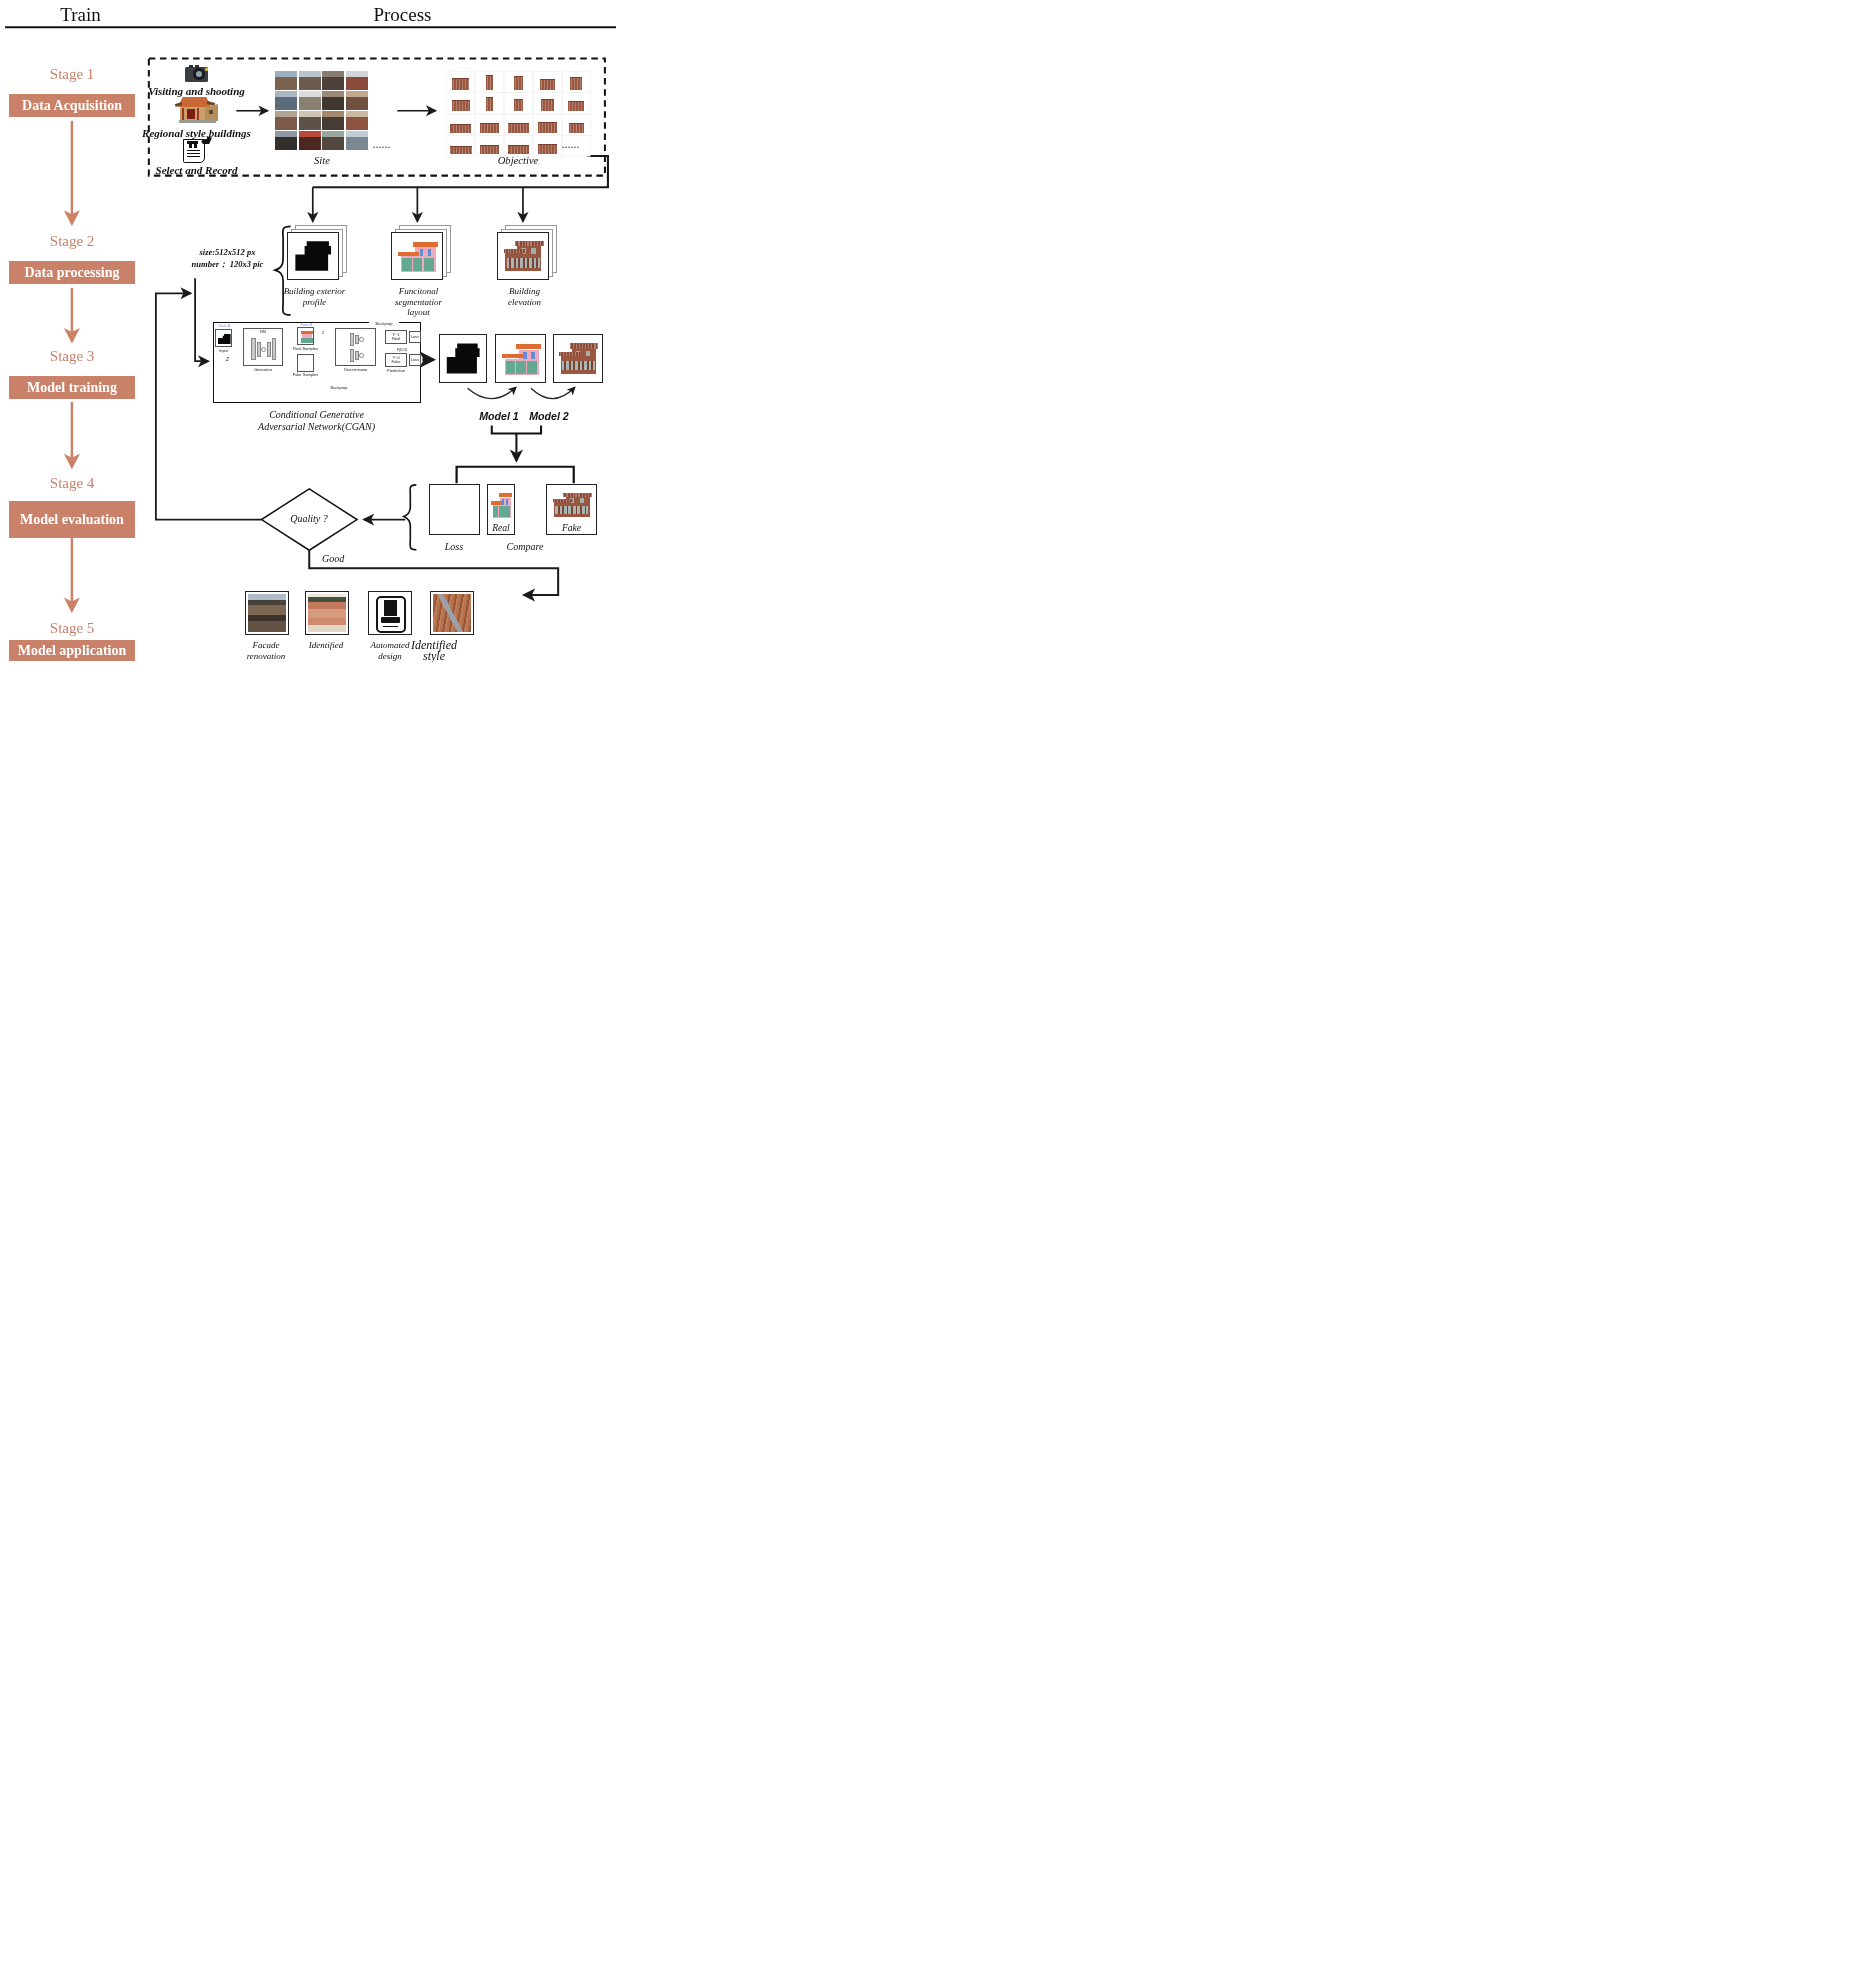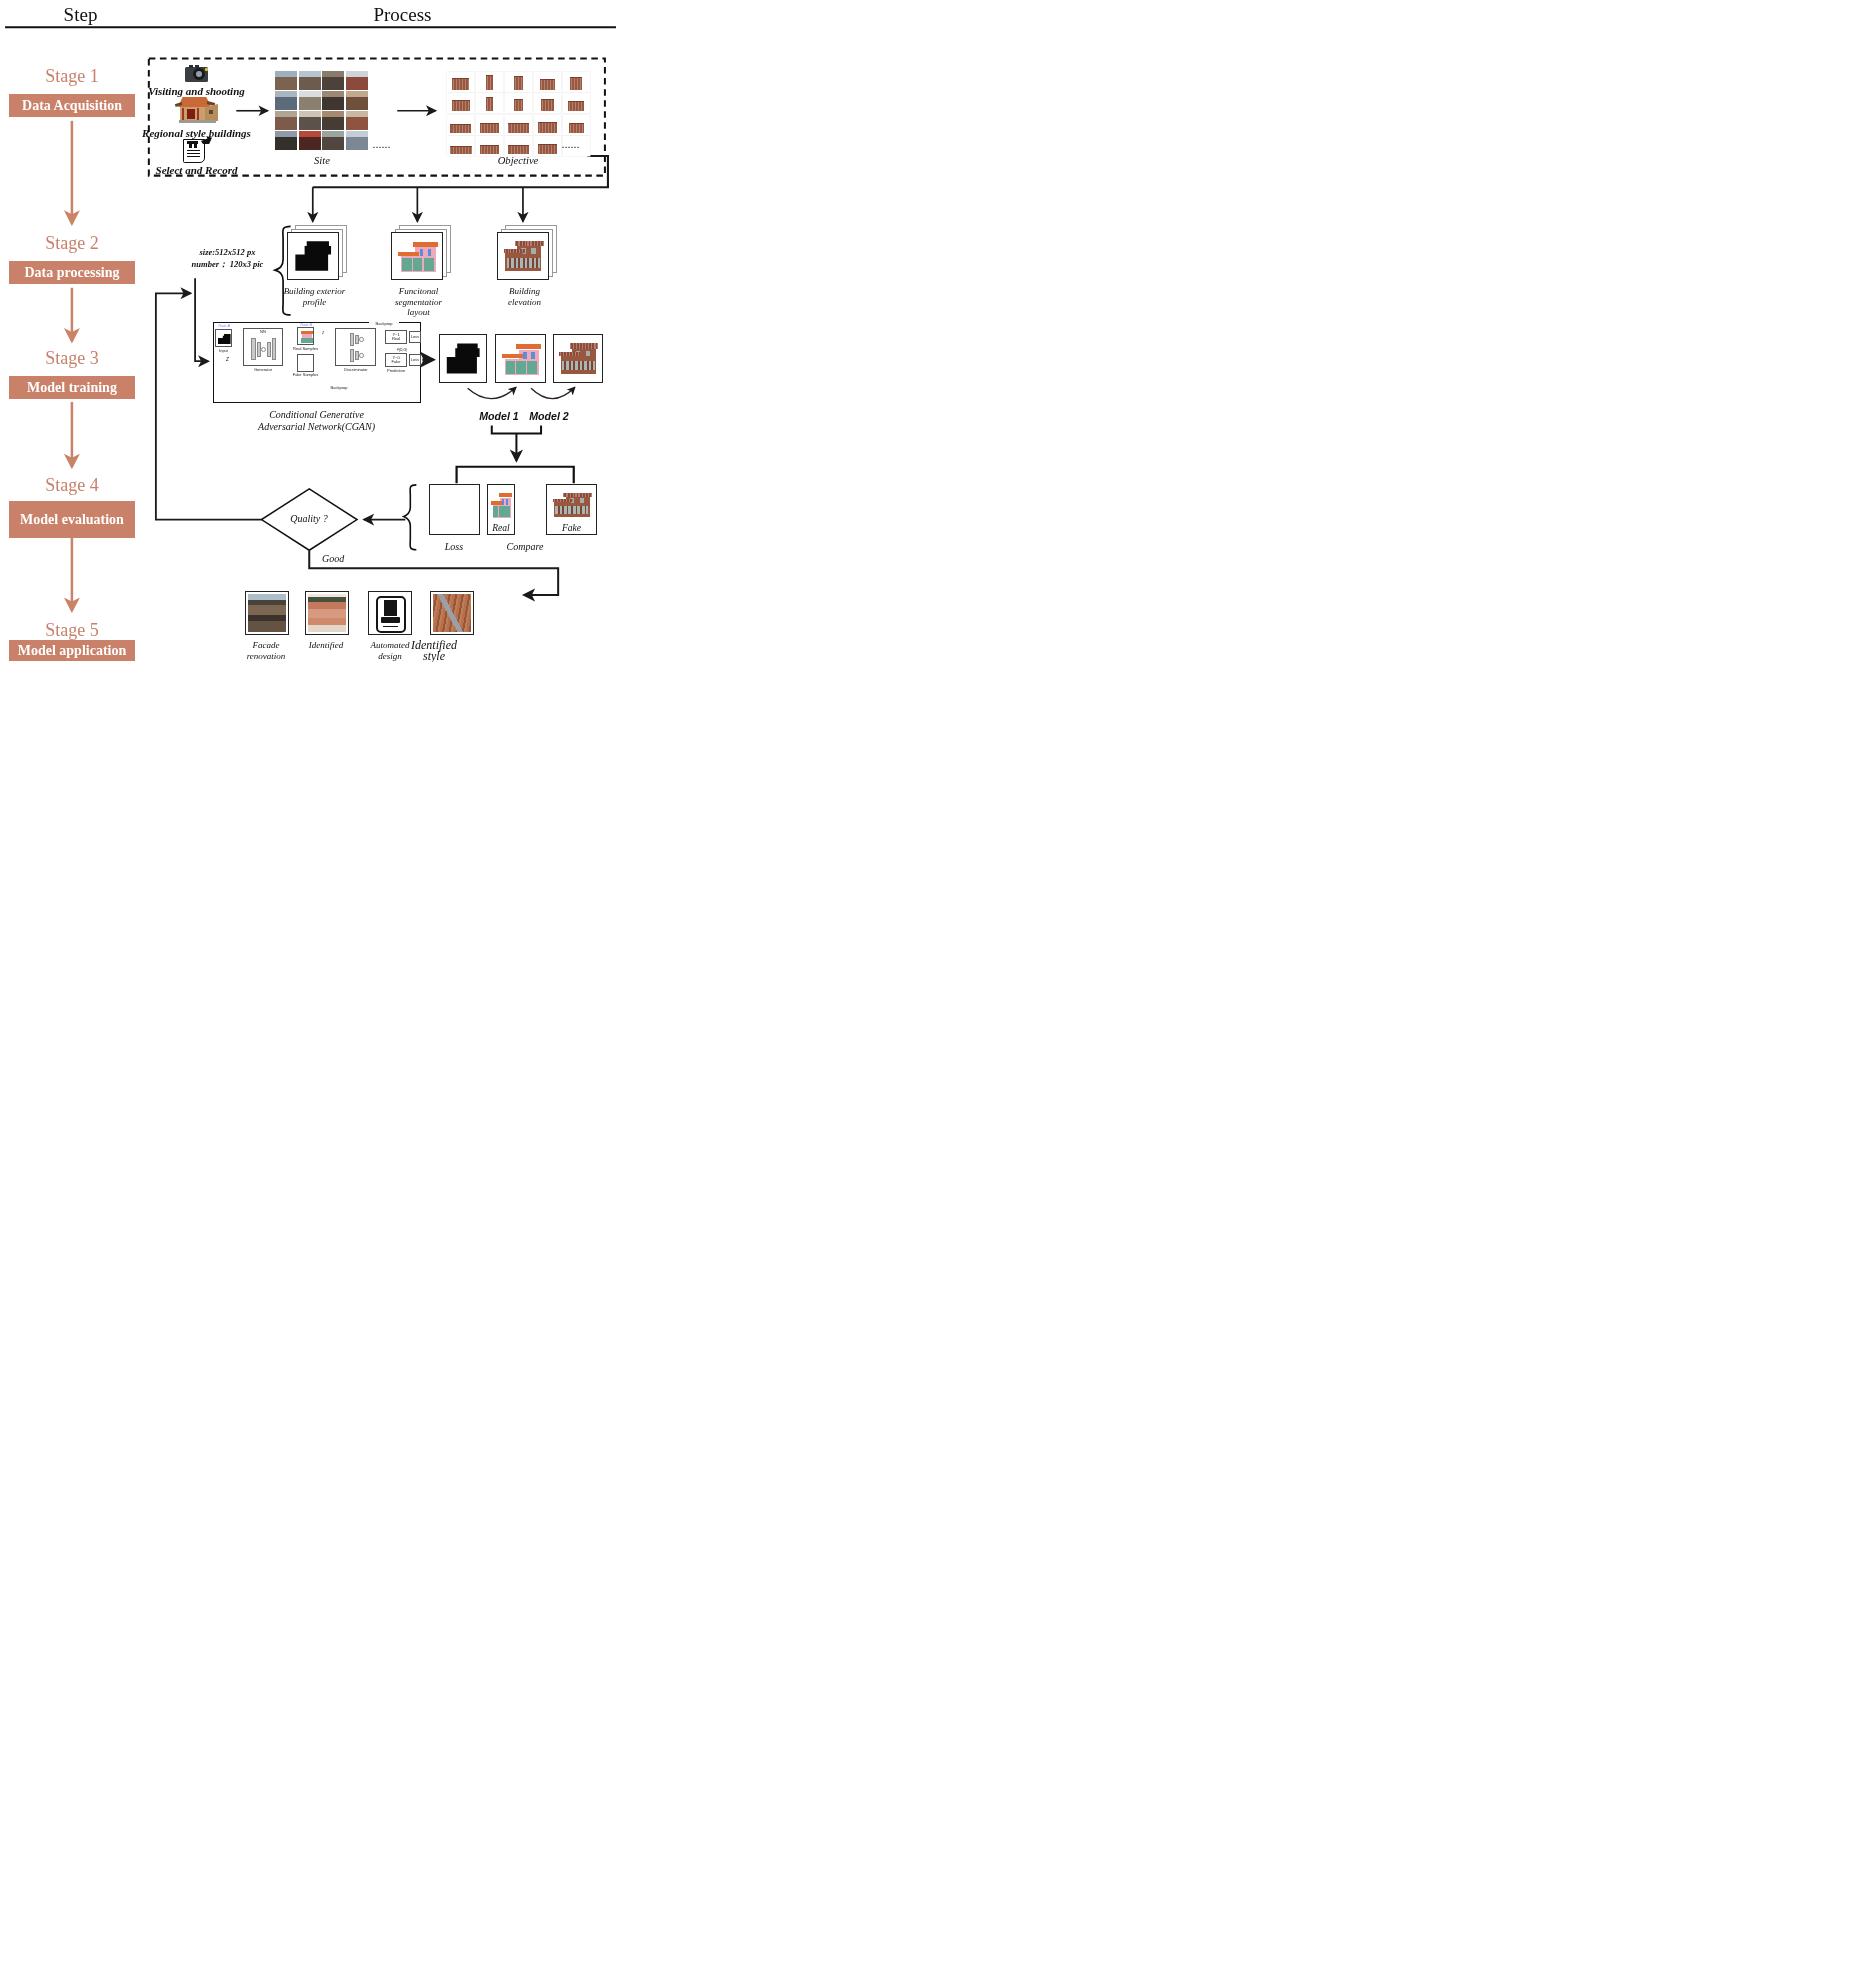--- a/index.html
+++ b/index.html
@@ -4,21 +4,21 @@
 <style>
   html,body{margin:0;padding:0;background:#fff;}
   #canvas{position:relative;width:620px;height:662px;background:#fff;
           font-family:"Liberation Serif",serif;overflow:hidden;}
   .abs{position:absolute;}
   .preline{white-space:pre-line;}
   .ctr{text-align:center;}
   
   .h-title{font-size:19px;color:#111;}
   
-  .stage-label{font-size:18px;color:#c8806b;}
+  .stage-label{font-size:15px;color:#c8806b;}
   .stage-box{background:#ca8169;color:#fff;font-weight:bold;font-size:14px;
              display:flex;align-items:center;justify-content:center;}
   
   .cap-bi{font-style:italic;font-weight:bold;font-size:11px;color:#111;}
   .cap-it{font-style:italic;font-size:10.6px;color:#111;}
   .cap2{font-style:italic;font-weight:400;font-size:9px;line-height:10.6px;color:#111;}
   .ann{font-style:italic;font-weight:bold;font-size:8.5px;color:#111;line-height:12px;}
   .dots{font-weight:bold;font-size:8px;letter-spacing:1px;color:#111;}
   .modlbl{font-family:"Liberation Sans",sans-serif;font-weight:bold;font-style:italic;
           font-size:10.6px;color:#111;}
@@ -113,21 +113,21 @@
       <line x1="626" y1="722" x2="665" y2="722" marker-end="url(#mT)"></line>
       <line x1="749" y1="682" x2="764" y2="669" marker-end="url(#mT)"></line>
       <line x1="749" y1="700" x2="764" y2="713" marker-end="url(#mT)"></line>
       <line x1="810" y1="670" x2="815" y2="670" marker-end="url(#mT)"></line>
       <line x1="810" y1="716" x2="815" y2="716" marker-end="url(#mT)"></line>
       <polyline points="824,654 824,646 704,646 704,651" marker-end="url(#mT)"></polyline>
       <polyline points="824,730 824,766 524,766 524,733" marker-end="url(#mT)"></polyline>
     </g>
   </svg>
 
-  <div class="abs h-title ctr" style="left:30px;top:4px;width:101px">Step</div>
+  <div class="abs h-title ctr" style="left:30px;top:4px;width:101px">Train</div>
   <div class="abs h-title ctr" style="left:327px;top:4px;width:151px">Process</div>
 
   <div class="abs stage-label ctr" style="left:21.6px;top:66px;width:101px">Stage 1</div>
   <div class="abs stage-box" style="left:9px;top:94px;width:126px;height:23px">Data Acquisition</div>
 
   <div class="abs stage-label ctr" style="left:21.6px;top:233px;width:101px">Stage 2</div>
   <div class="abs stage-box" style="left:9px;top:261px;width:126px;height:23px">Data processing</div>
 
   <div class="abs stage-label ctr" style="left:21.6px;top:348px;width:101px">Stage 3</div>
   <div class="abs stage-box" style="left:9px;top:376px;width:126px;height:23px">Model training</div>

